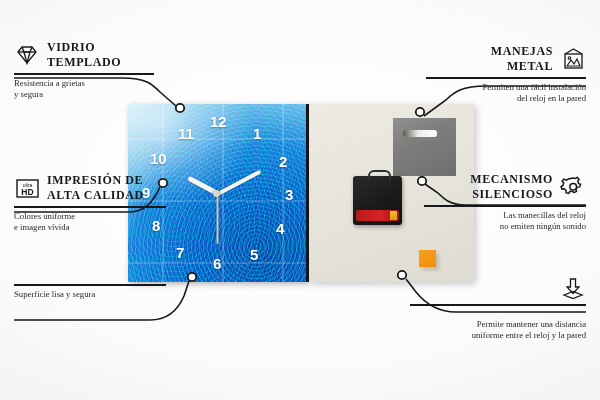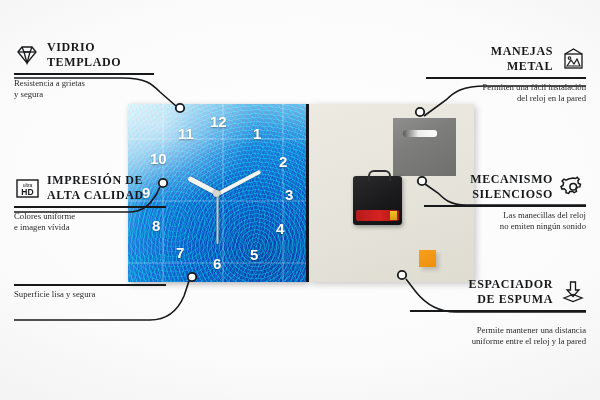--- a/index.html
+++ b/index.html
@@ -264,24 +264,20 @@
         </svg>
       </span>
     </div>
     <div class="rule" style="margin-top:3px;"></div>
     <div class="cdesc" style="margin-top:3px;">Permiten una fácil instalación</div>
     <div class="cdesc">del reloj en la pared</div>
   </div>
 
   <div class="callout right" style="right:14px;top:277px;width:176px;">
     <div class="headrow">
-      <div>
-        <div class="ctitle">ESPACIADOR</div>
-        <div class="ctitle">DE ESPUMA</div>
-      </div>
       <span class="ico">
         <svg viewBox="0 0 26 24">
             <g fill="none" stroke="#17181a" stroke-width="1.3">
           <path d="M10.5 2 h5 v8 h3.5 L13 16.5 L7 10 h3.5 Z"></path>
           <path d="M4 18 L13 14.5 L22 18 L13 21.5 Z"></path>
         </g>
           </svg>
       </span>
     </div>
     <div class="rule" style="margin-top:3px;"></div>

